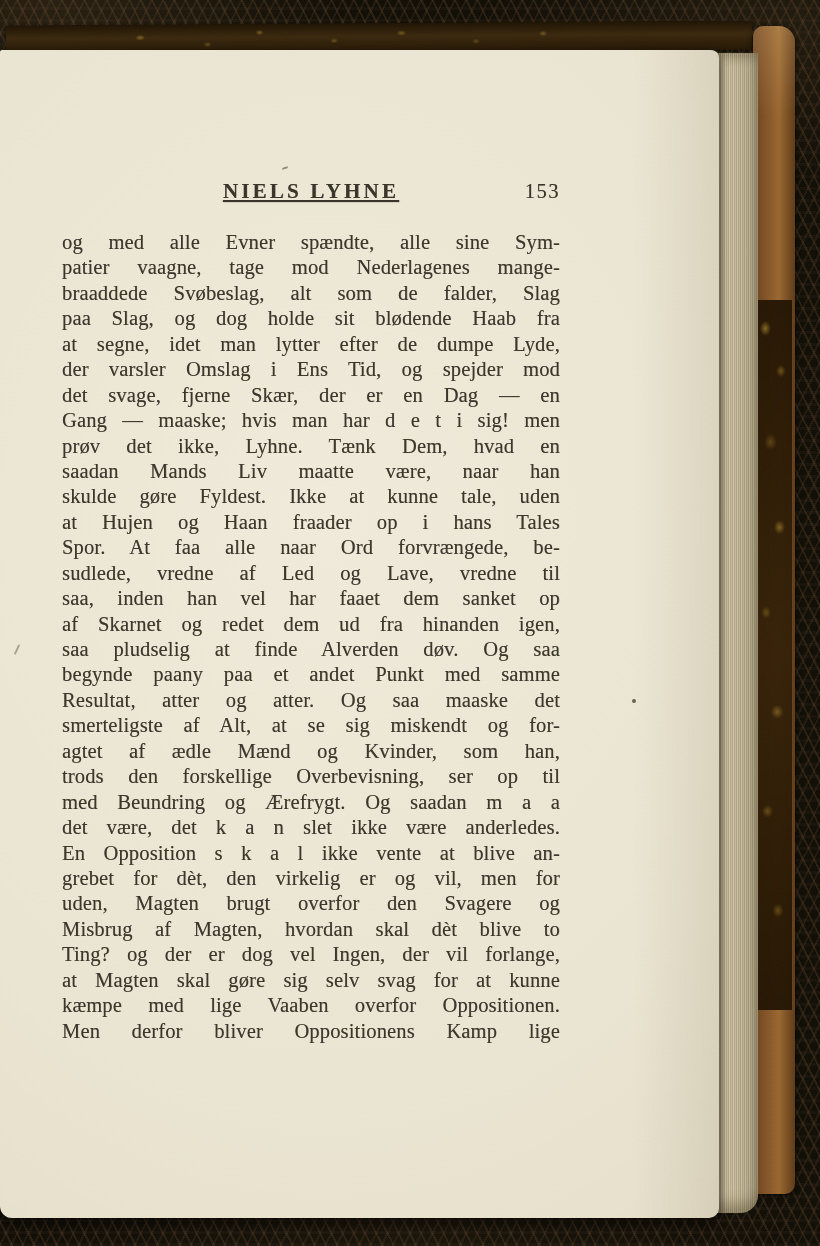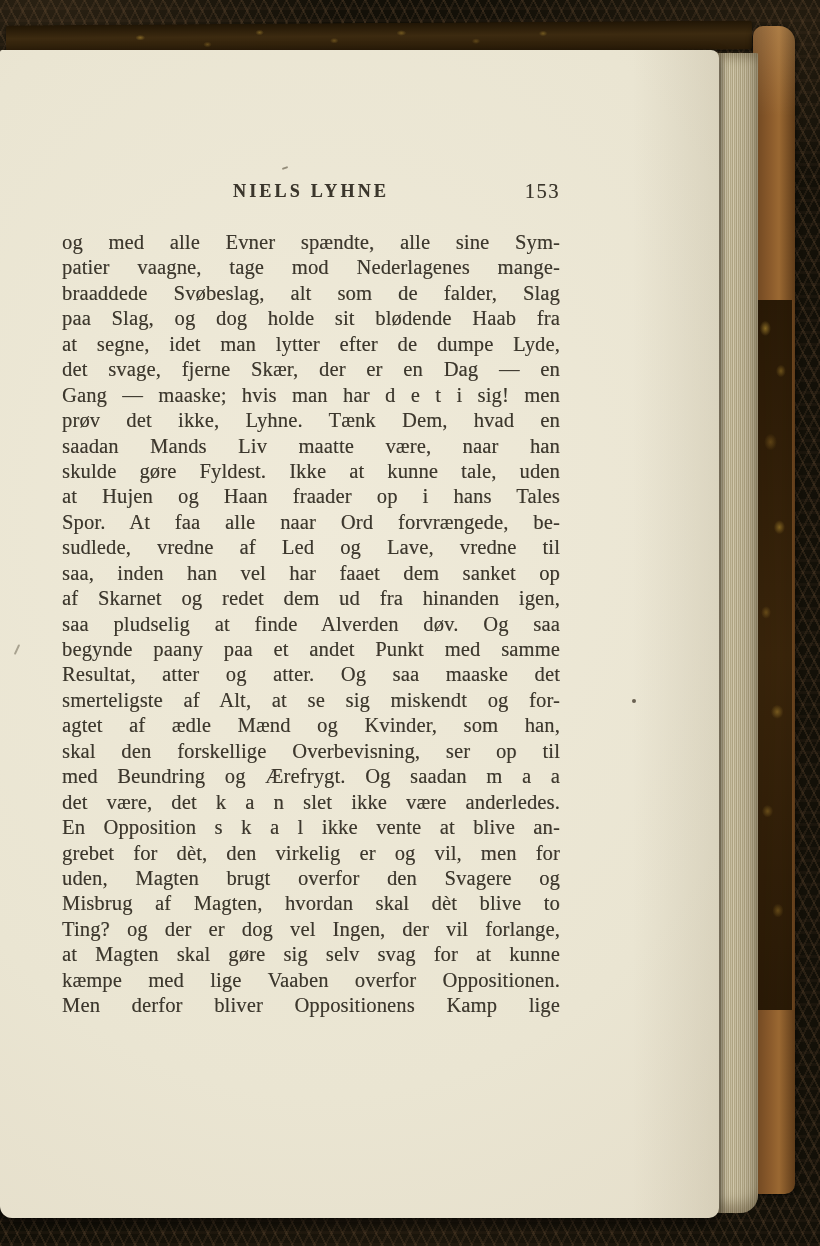--- a/index.html
+++ b/index.html
@@ -66,22 +66,22 @@
     position:absolute;left:0;top:50px;width:719px;height:1168px;
     border-radius:2px 8px 10px 12px;
     background:
       linear-gradient(90deg, rgba(0,0,0,0) 88%, rgba(120,105,70,.14) 100%),
       radial-gradient(120% 90% at 45% 40%, #efead9 0%, #eae5d2 55%, #e5deca 85%, #ded6bf 100%);
     box-shadow:0 5px 12px rgba(0,0,0,.65);
   }
   .running-header{position:absolute;left:62px;top:127px;width:498px;height:28px;}
   .header-title{
     position:absolute;left:50%;transform:translateX(-50%);top:0;
-    font-size:18px;font-weight:700;letter-spacing:3.2px;line-height:28px;
-    color:#3b362c;text-shadow:.3px .3px .5px rgba(45,40,28,.45);
+    font-size:21px;font-weight:700;letter-spacing:3.2px;line-height:28px;
+    color:#3b362c;text-shadow:.3px .3px .5px rgba(45,40,28,.45);text-decoration:underline;
   }
   .page-number{
     position:absolute;right:0;top:0;
     font-size:20.5px;font-weight:400;letter-spacing:1.5px;line-height:28px;
     color:#3b362c;text-shadow:.3px .3px .5px rgba(45,40,28,.45);
   }
   .text-block{
     position:absolute;left:62px;top:180px;width:498px;
     font-size:20.5px;line-height:25.45px;letter-spacing:.15px;color:#3c372d;
     text-shadow:.3px .3px .5px rgba(45,40,28,.4);
@@ -108,36 +108,37 @@
       <span class="header-title">NIELS LYHNE</span>
       <span class="page-number">153</span>
     </div>
 
     <div class="text-block" id="text-block">
         <div class="line">og med alle Evner spændte, alle sine Sym-</div>
         <div class="line">patier vaagne, tage mod Nederlagenes mange-</div>
         <div class="line">braaddede Svøbeslag, alt som de falder, Slag</div>
         <div class="line">paa Slag, og dog holde sit blødende Haab fra</div>
         <div class="line">at segne, idet man lytter efter de dumpe Lyde,</div>
+        <div class="line">der varsler Omslag i Ens Tid, og spejder mod</div>
         <div class="line">det svage, fjerne Skær, der er en Dag — en</div>
         <div class="line">Gang — maaske; hvis man har d e t i sig! men</div>
         <div class="line">prøv det ikke, Lyhne. Tænk Dem, hvad en</div>
         <div class="line">saadan Mands Liv maatte være, naar han</div>
         <div class="line">skulde gøre Fyldest. Ikke at kunne tale, uden</div>
         <div class="line">at Hujen og Haan fraader op i hans Tales</div>
         <div class="line">Spor. At faa alle naar Ord forvrængede, be-</div>
         <div class="line">sudlede, vredne af Led og Lave, vredne til</div>
         <div class="line">saa, inden han vel har faaet dem sanket op</div>
         <div class="line">af Skarnet og redet dem ud fra hinanden igen,</div>
         <div class="line">saa pludselig at finde Alverden døv. Og saa</div>
         <div class="line">begynde paany paa et andet Punkt med samme</div>
         <div class="line">Resultat, atter og atter. Og saa maaske det</div>
         <div class="line">smerteligste af Alt, at se sig miskendt og for-</div>
         <div class="line">agtet af ædle Mænd og Kvinder, som han,</div>
-        <div class="line">skal den forskellige Overbevisning, ser op til</div>
+        <div class="line">trods den forskellige Overbevisning, ser op til</div>
         <div class="line">med Beundring og Ærefrygt. Og saadan m a a</div>
         <div class="line">det være, det k a n slet ikke være anderledes.</div>
         <div class="line">En Opposition s k a l ikke vente at blive an-</div>
         <div class="line">grebet for dèt, den virkelig er og vil, men for</div>
         <div class="line">uden, Magten brugt overfor den Svagere og</div>
         <div class="line">Misbrug af Magten, hvordan skal dèt blive to</div>
         <div class="line">Ting? og der er dog vel Ingen, der vil forlange,</div>
         <div class="line">at Magten skal gøre sig selv svag for at kunne</div>
         <div class="line">kæmpe med lige Vaaben overfor Oppositionen.</div>
         <div class="line">Men derfor bliver Oppositionens Kamp lige</div>

